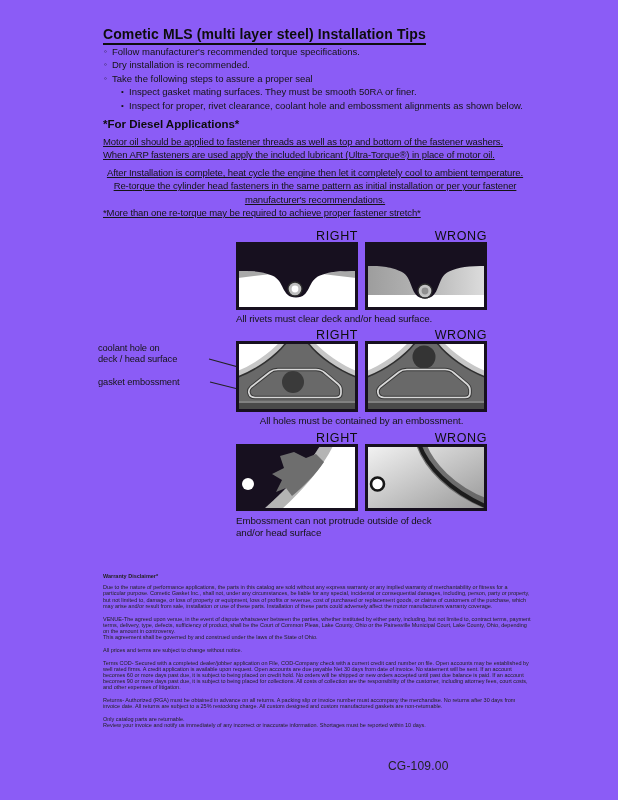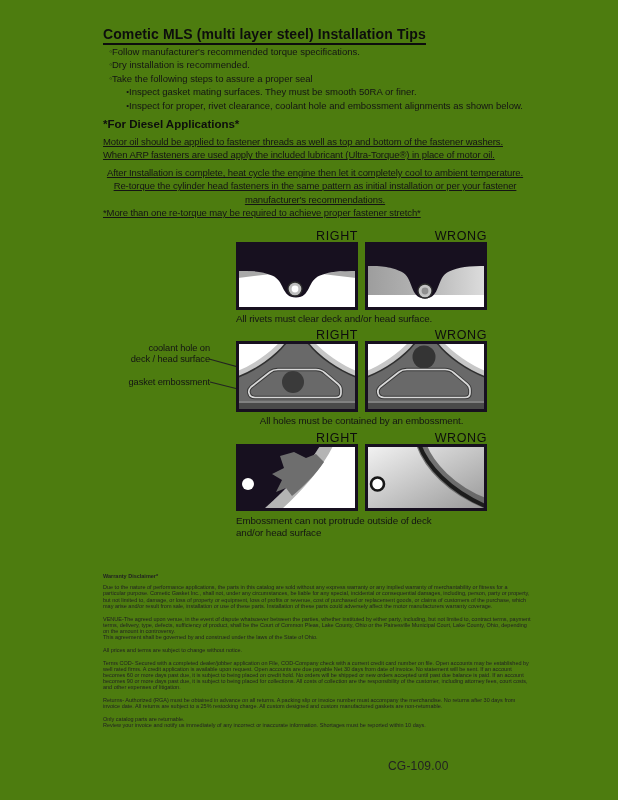--- a/index.html
+++ b/index.html
@@ -1,43 +1,43 @@
 <!DOCTYPE html>
 <html><head>
 <meta charset="utf-8">
 <style>
   html,body{margin:0;padding:0;background:#fff;}
   #page{
-    position:relative;width:618px;height:800px;background:#4d7c0f;
+    position:relative;width:618px;height:800px;background:#8b5cf6;
     font-family:"Liberation Sans",sans-serif;color:#141414;overflow:hidden;
   }
   .abs{position:absolute;}
   
   #title{
     left:103px;top:26px;font-size:14px;font-weight:bold;color:#0d0d0d;
     border-bottom:2px solid #0d0d0d;padding-bottom:1px;letter-spacing:.1px;
   }
   #tips{left:104px;top:45px;width:436px;font-size:9.5px;line-height:13.4px;}
-  .b-row{display:flex;text-align:right;}
+  .b-row{display:flex;}
   .b-dot{width:8px;flex:0 0 8px;font-size:8px;}
   .b-dot::before{content:"◦";}
   .sb-row{margin-left:17px;}
   .sb-dot{width:8px;flex:0 0 8px;font-size:8px;}
   .sb-dot::before{content:"•";}
   #diesel-heading{left:103px;top:118px;font-size:11.5px;font-weight:bold;color:#0d0d0d;}
   .para{left:103px;width:424px;font-size:9.5px;line-height:13.4px;letter-spacing:-.1px;text-decoration:underline;}
   #diesel-p1{top:135px;}
   #diesel-p2{top:166px;text-align:center;}
   #diesel-note{top:206px;}
   
   .fig-label{width:122px;text-align:right;font-size:12.5px;letter-spacing:.6px;color:#0d0d0d;}
   .fig{width:122px;}
   .fig svg{display:block;}
   .caption{font-size:9.8px;color:#141414;letter-spacing:-.1px;line-height:11.5px;}
-  .left-lab{width:112px;text-align:right;font-size:9.3px;line-height:11px;letter-spacing:-.1px;}
+  .left-lab{width:112px;text-align:left;font-size:9.3px;line-height:11px;letter-spacing:-.1px;}
   
   #warranty{left:103px;top:573px;width:428px;font-size:5.5px;line-height:6.2px;color:#222;}
   #warranty .w-head{font-weight:bold;margin:0 0 5px 0;}
   #warranty p{margin:0 0 6.5px 0;}
   #warranty p.no-gap{margin-bottom:0;}
   #footer-code{left:388px;top:759px;font-size:12px;color:#222;letter-spacing:.2px;}
 </style>
 </head>
 <body>
 

